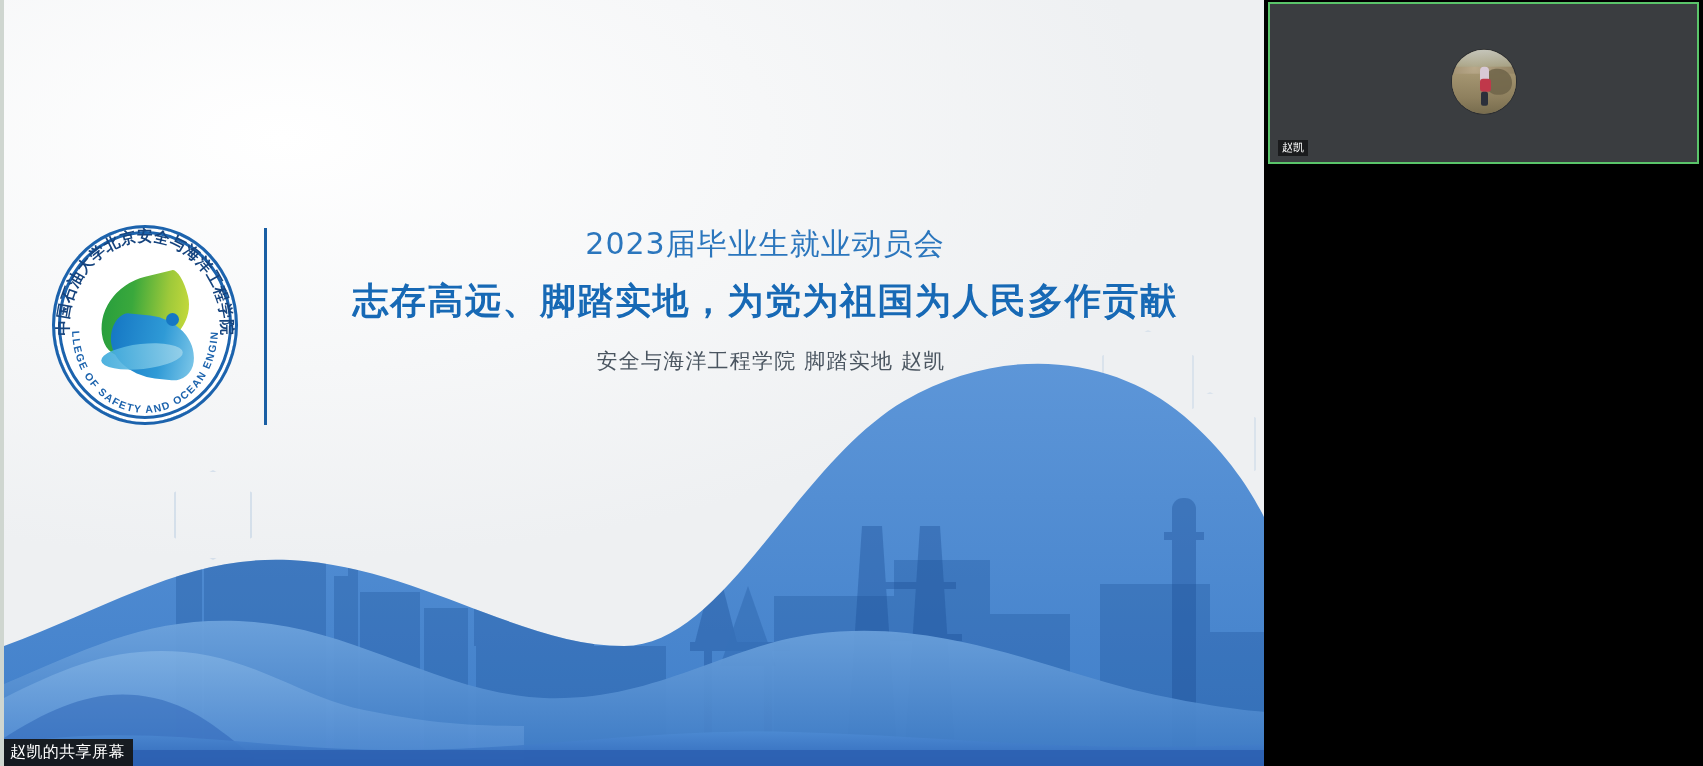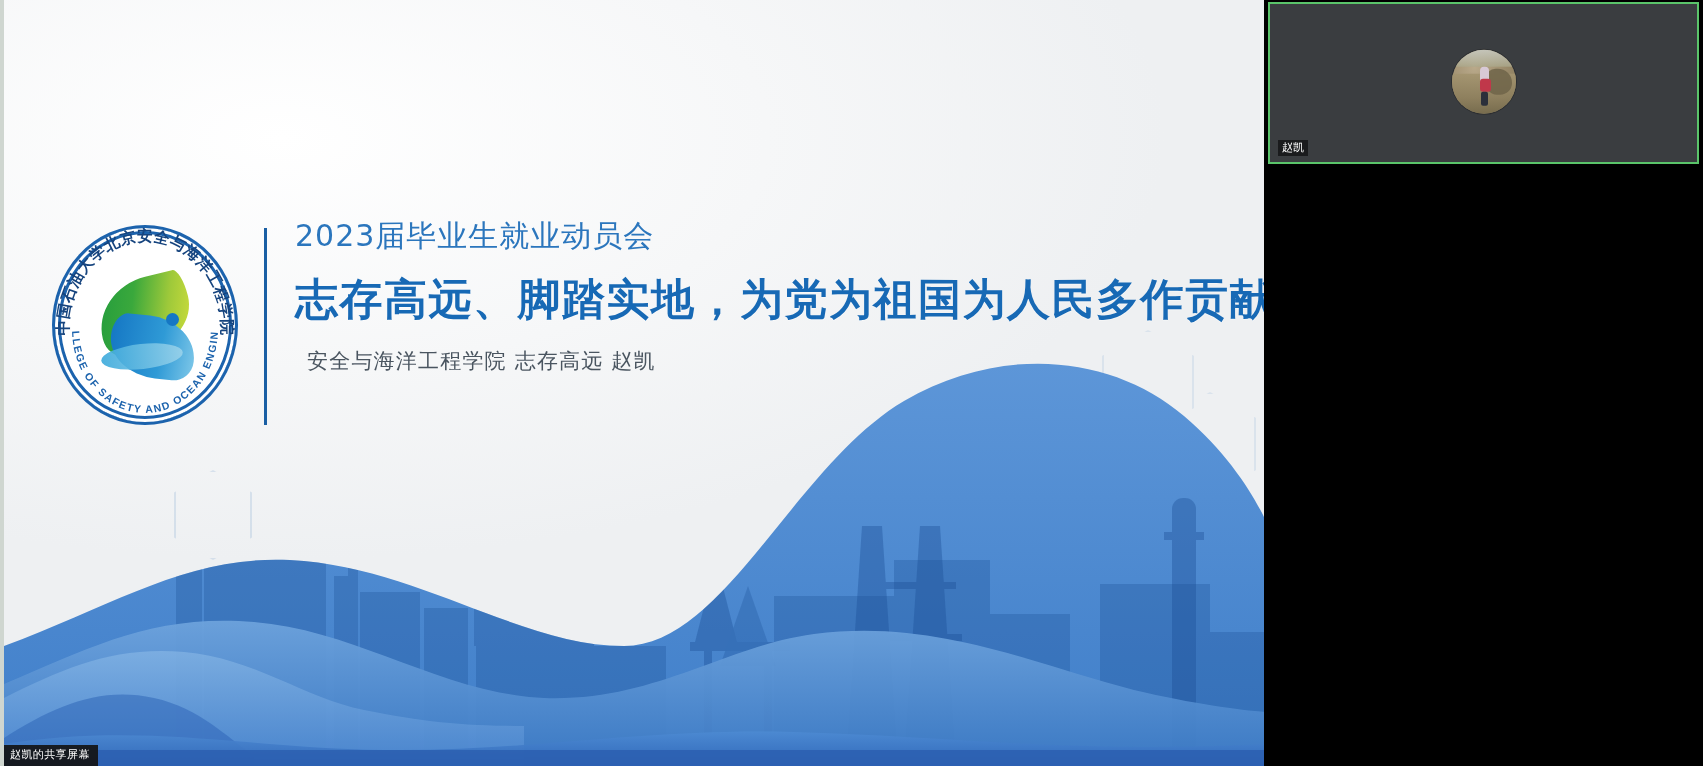--- a/index.html
+++ b/index.html
@@ -127,34 +127,34 @@
 
   
   #divider {
     position: absolute;
     left: 260px; top: 228px;
     width: 3px; height: 197px;
     background: #1a5fa4;
   }
 
   
-  #titles { position: absolute; left: 291px; top: 216px; width: 940px; }
+  #titles { position: absolute; left: 291px; top: 224px; width: 940px; text-align: center; }
 
   #kicker {
     font-family: "DejaVu Sans", sans-serif;
     font-size: 30px;
     color: #2b76bd;
     letter-spacing: 1px;
     line-height: 1.35;
     white-space: nowrap;
   }
   #headline {
     margin-top: 16px;
-    font-family: Liberation Serif, serif;
-    font-size: 43px;
+    font-family: Liberation Mono, monospace;
+    font-size: 36px;
     font-weight: 700;
     color: #1769b5;
     letter-spacing: 1.5px;
     line-height: 1.25;
     white-space: nowrap;
     text-shadow: 0 1px 0 rgba(255,255,255,.4);
   }
   #presenter {
     margin-top: 21px;
     margin-left: 12px;
@@ -166,21 +166,21 @@
   }
 
   
   #share-label {
     position: absolute;
     left: 4px; bottom: 0;
     padding: 3px 8px 4px 6px;
     background: rgba(20,20,20,0.92);
     color: #ffffff;
     font-family: "DejaVu Sans", sans-serif;
-    font-size: 11px;
+    font-size: 16px;
     letter-spacing: .4px;
     z-index: 50;
     line-height: 1.25;
   }
 
   
   #right-rail {
     position: absolute;
     left: 1268px; top: 0;
     width: 435px; height: 766px;
@@ -373,21 +373,21 @@
             </text>
           </svg>
         </div>
       </div>
 
       <div id="divider"></div>
 
       <div id="titles">
         <div id="kicker">2023届毕业生就业动员会</div>
         <div id="headline">志存高远、脚踏实地，为党为祖国为人民多作贡献</div>
-        <div id="presenter">安全与海洋工程学院  志存高远  赵凯</div>
+        <div id="presenter">安全与海洋工程学院  脚踏实地  赵凯</div>
       </div>
 
     </div>
 
     <div id="share-label">赵凯的共享屏幕</div>
 
   </div>
 
   <div id="right-rail">
 

